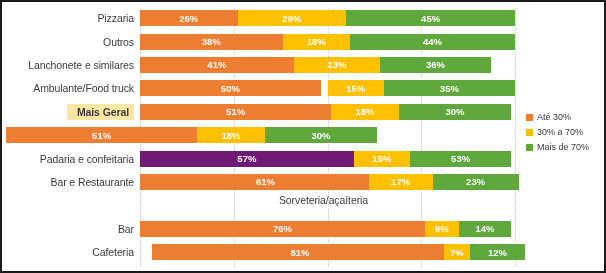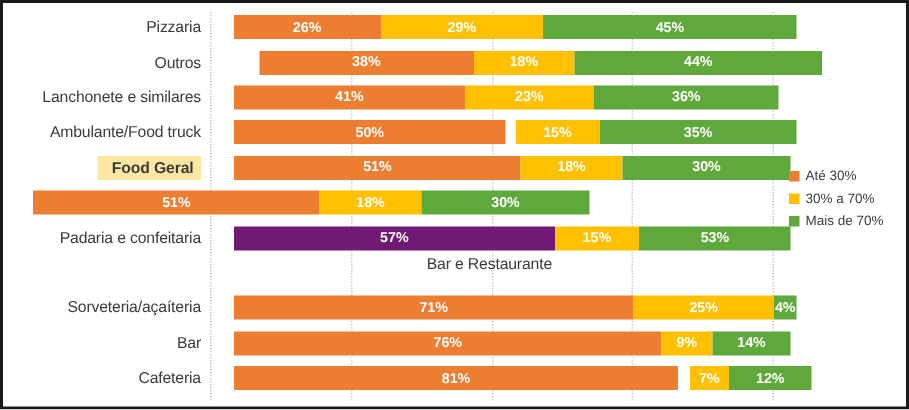--- a/index.html
+++ b/index.html
@@ -60,21 +60,20 @@
     top:0;
     height:16px;
     display:flex;
     align-items:center;
     justify-content:center;
     font-size:9.5px;
     font-weight:bold;
     color:#ffffff;
     overflow:hidden;
     white-space:nowrap;
-    margin-left:16px;
   }
   .seg.s1{ background:#ed7d31; }
   .seg.s2{ background:#ffc000; }
   .seg.s3{ background:#5fa83c; }
 
   
   .gridline{
     position:absolute;
     top:4px;
     bottom:6px;
@@ -122,21 +121,21 @@
               <span>26%</span>
             </div>
             <div class="seg s2" style="left: 97.5px; width: 108.75px; background: rgb(255, 192, 0);">
               <span>29%</span>
             </div>
             <div class="seg s3" style="left: 206.25px; width: 168.75px; background: rgb(95, 168, 60);">
               <span>45%</span>
             </div>
           </div>
         </div>
-        <div class="row" style="top: 25.9px; gap: 17px;">
+        <div class="row" style="top: 25.9px;">
           <div class="cat-label">Outros</div>
           <div class="bar-track">
             <div class="seg s1" style="left: 0px; width: 142.5px; background: rgb(237, 125, 49);">
               <span>38%</span>
             </div>
             <div class="seg s2" style="left: 142.5px; width: 67.5px; background: rgb(255, 192, 0);">
               <span>18%</span>
             </div>
             <div class="seg s3" style="left: 210px; width: 165px; background: rgb(95, 168, 60);">
               <span>44%</span>
@@ -145,41 +144,41 @@
         </div>
         <div class="row" style="top: 49.3px;">
           <div class="cat-label">Lanchonete e similares</div>
           <div class="bar-track">
             <div class="seg s1" style="left: 0px; width: 153.75px; background: rgb(237, 125, 49);">
               <span>41%</span>
             </div>
             <div class="seg s2" style="left: 153.75px; width: 86.25px; background: rgb(255, 192, 0);">
               <span>23%</span>
             </div>
-            <div class="seg s3" style="left: 240px; width: 123px; background: rgb(95, 168, 60);">
+            <div class="seg s3" style="left: 240px; width: 111px; background: rgb(95, 168, 60);">
               <span>36%</span>
             </div>
           </div>
         </div>
         <div class="row" style="top: 72.7px;">
           <div class="cat-label">Ambulante/Food truck</div>
           <div class="bar-track">
             <div class="seg s1" style="left: 0px; width: 181px; background: rgb(237, 125, 49);">
               <span>50%</span>
             </div>
             <div class="seg s2" style="left: 187.5px; width: 56.25px; background: rgb(255, 192, 0);">
               <span>15%</span>
             </div>
             <div class="seg s3" style="left: 243.75px; width: 131.25px; background: rgb(95, 168, 60);">
               <span>35%</span>
             </div>
           </div>
         </div>
         <div class="row" style="top: 96.1px;">
-          <div class="cat-label highlight"><span class="hl-box">Food Geral</span></div>
+          <div class="cat-label highlight"><span class="hl-box">Mais Geral</span></div>
           <div class="bar-track">
             <div class="seg s1" style="left: 0px; width: 191.25px; background: rgb(237, 125, 49);">
               <span>51%</span>
             </div>
             <div class="seg s2" style="left: 191.25px; width: 67.5px; background: rgb(255, 192, 0);">
               <span>18%</span>
             </div>
             <div class="seg s3" style="left: 258.75px; width: 112.5px; background: rgb(95, 168, 60);">
               <span>30%</span>
             </div>
@@ -205,35 +204,35 @@
               <span>57%</span>
             </div>
             <div class="seg s2" style="left: 213.75px; width: 56.25px; background: rgb(255, 192, 0);">
               <span>15%</span>
             </div>
             <div class="seg s3" style="left: 270px; width: 101.25px; background: rgb(95, 168, 60);">
               <span>53%</span>
             </div>
           </div>
         </div>
-        <div class="row" style="top: 166.3px; flex-direction: column;">
+        <div class="row" style="top: 166.3px;">
           <div class="cat-label">Bar e Restaurante</div>
           <div class="bar-track">
             <div class="seg s1" style="left: 0px; width: 251px; background: rgb(237, 125, 49);">
               <span>61%</span>
             </div>
             <div class="seg s2" style="left: 228.75px; width: 63.75px; background: rgb(255, 192, 0);">
               <span>17%</span>
             </div>
             <div class="seg s3" style="left: 292.5px; width: 86.25px; background: rgb(95, 168, 60);">
               <span>23%</span>
             </div>
           </div>
         </div>
-        <div class="row" style="top: 189.7px;">
+        <div class="row" style="top: 189.7px; flex-direction: column;">
           <div class="cat-label">Sorveteria/açaíteria</div>
           <div class="bar-track">
             <div class="seg s1" style="left: 0px; width: 266.25px; background: rgb(237, 125, 49);">
               <span>71%</span>
             </div>
             <div class="seg s2" style="left: 266.25px; width: 93.75px; background: rgb(255, 192, 0);">
               <span>25%</span>
             </div>
             <div class="seg s3" style="left: 360px; width: 15px; background: rgb(95, 168, 60);">
               <span>4%</span>
@@ -250,21 +249,21 @@
               <span>9%</span>
             </div>
             <div class="seg s3" style="left: 318.75px; width: 52.5px; background: rgb(95, 168, 60);">
               <span>14%</span>
             </div>
           </div>
         </div>
         <div class="row" style="top: 236.5px;">
           <div class="cat-label">Cafeteria</div>
           <div class="bar-track">
-            <div class="seg s1" style="left: 0px; width: 296px; background: rgb(237, 125, 49);">
+            <div class="seg s1" style="left: 12px; width: 296px; background: rgb(237, 125, 49);">
               <span>81%</span>
             </div>
             <div class="seg s2" style="left: 303.75px; width: 26.25px; background: rgb(255, 192, 0);">
               <span>7%</span>
             </div>
             <div class="seg s3" style="left: 330px; width: 55px; background: rgb(95, 168, 60);">
               <span>12%</span>
             </div>
           </div>
         </div>

